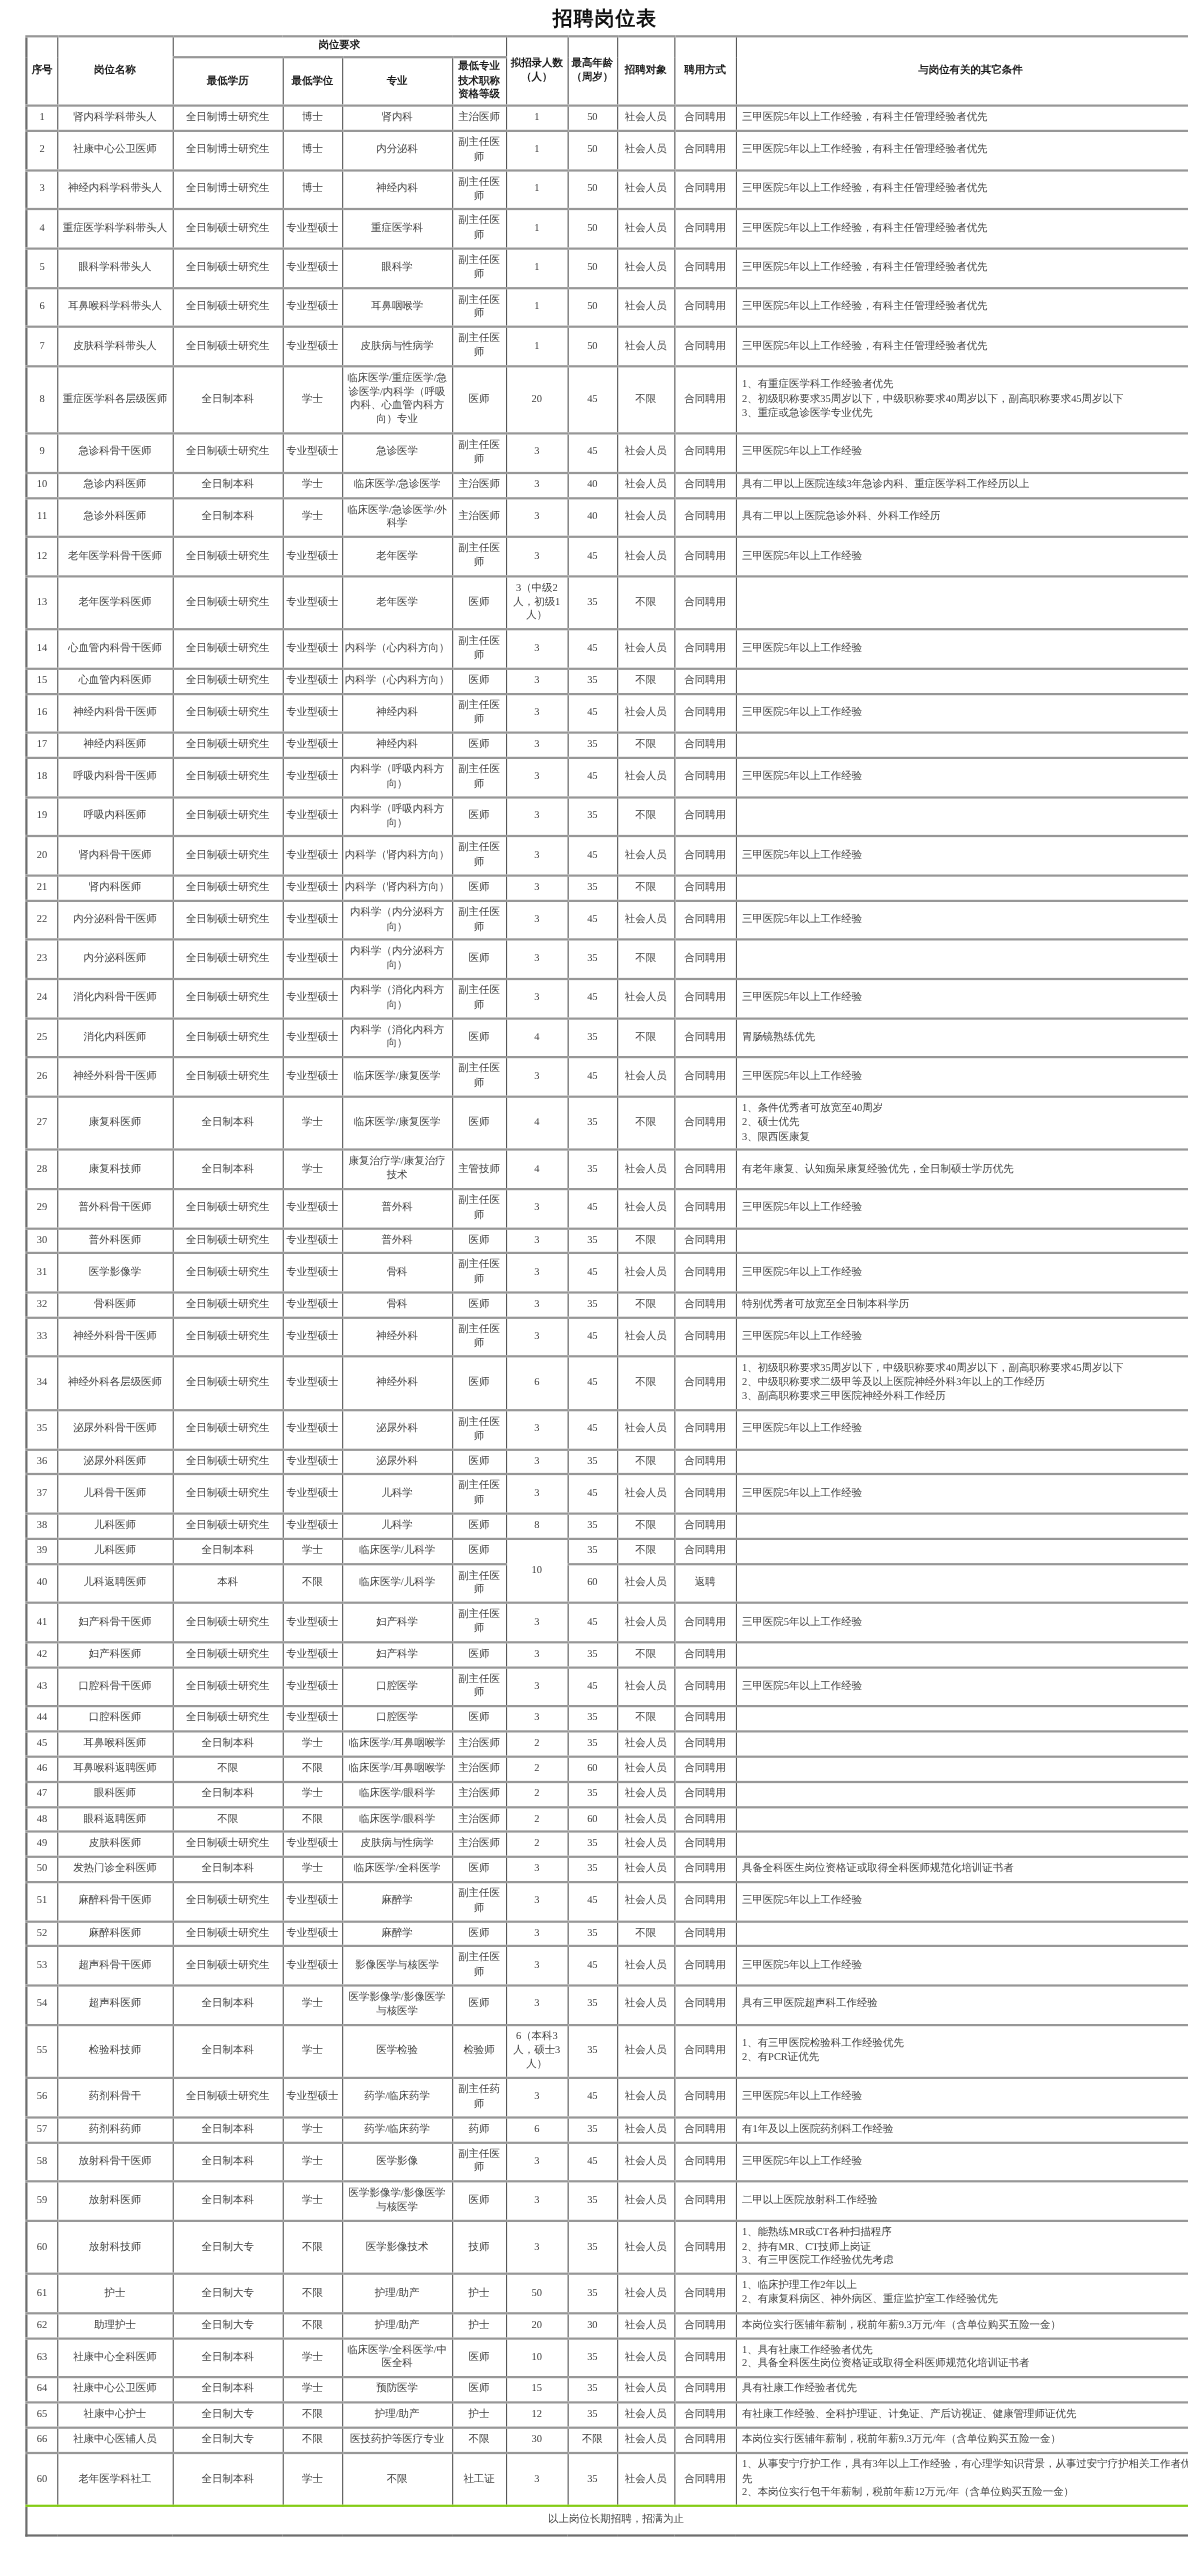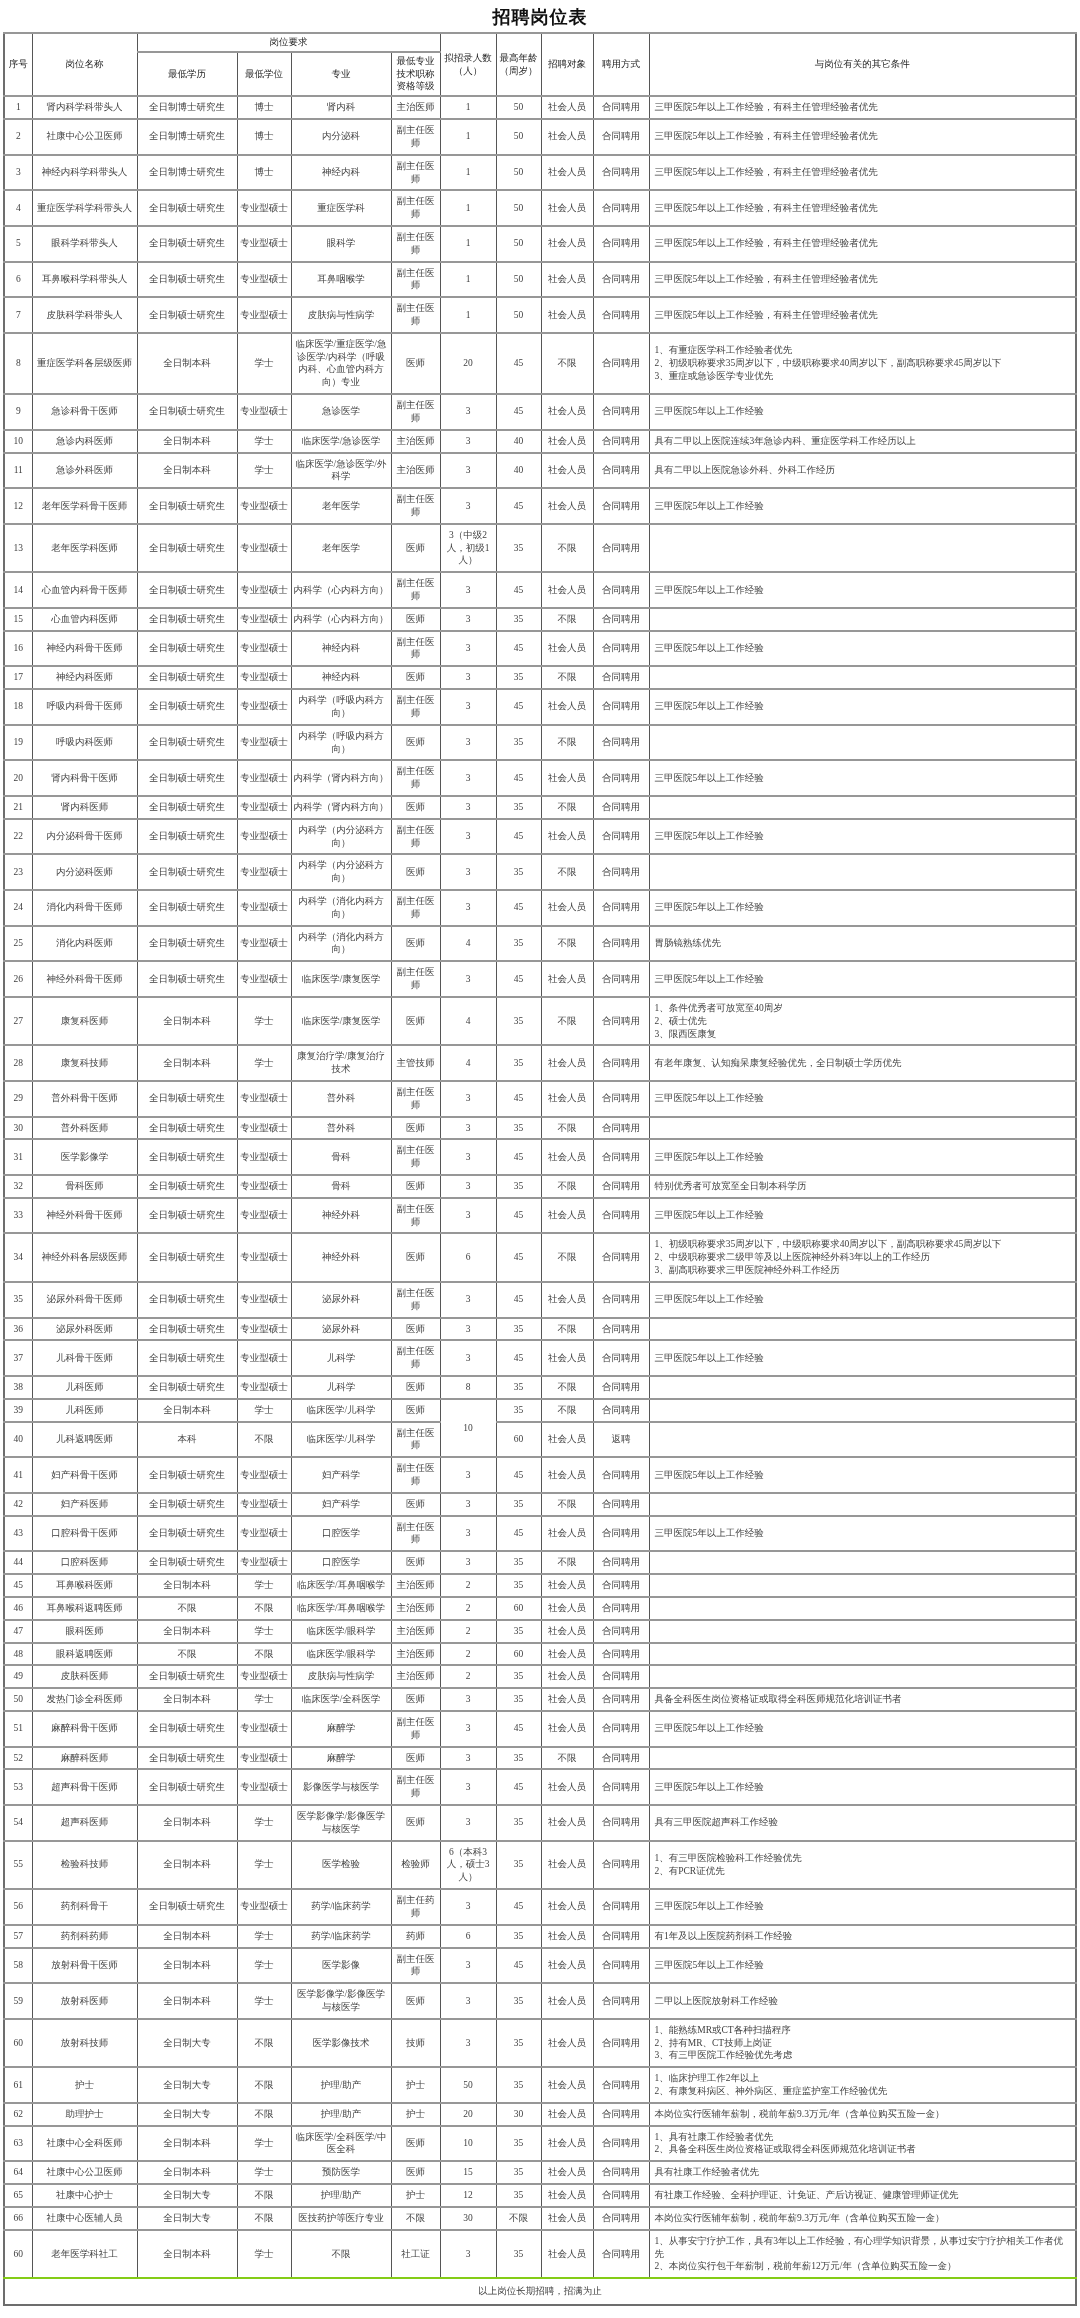--- a/index.html
+++ b/index.html
@@ -1,21 +1,21 @@
 <!DOCTYPE html>
 <html><head>
 <meta charset="utf-8">
 <style>
   html,body { margin:0; padding:0; background:#ffffff; }
   body { width:1080px; font-family:"Liberation Serif","DejaVu Serif",serif; color:#3a3a3a; }
-  .sheet { padding:2px 3px 6px; }
+  .sheet { padding:2px 3px 6px;margin-left:20px; }
   .title { text-align:center; font-weight:bold; font-size:18px; color:#101010; padding:3px 0 3px; letter-spacing:1px; }
   table.positions { border-collapse:collapse; width:1074px; margin:0 auto; table-layout:fixed; border:2px solid #6d6d6d; }
   th,td { border:1px solid #565656; border-top:2px solid #979797; font-size:9.5px; line-height:1.35; padding:4px 2px; text-align:center; vertical-align:middle; word-break:break-all; }
-  thead th { font-weight:normal; color:#1c1c1c; padding:2px 1px; }
+  thead th { font-weight:bold; color:#1c1c1c; padding:2px 1px; }
   tbody td { color:#3f3f3f; }
   td.cond { text-align:left; padding-left:5px; padding-right:4px; white-space:pre-line; }
   tfoot td { border-top:2px solid #84cc16; padding:6px 2px; color:#3f3f3f; }
   col.c-no{width:28px} col.c-name{width:105px} col.c-edu{width:100px} col.c-deg{width:54px}
   col.c-maj{width:100px} col.c-title{width:49px} col.c-num{width:56px} col.c-age{width:45px}
   col.c-tgt{width:52px} col.c-mode{width:56px} col.c-cond{width:auto}
 </style>
 </head>
 <body>
 

